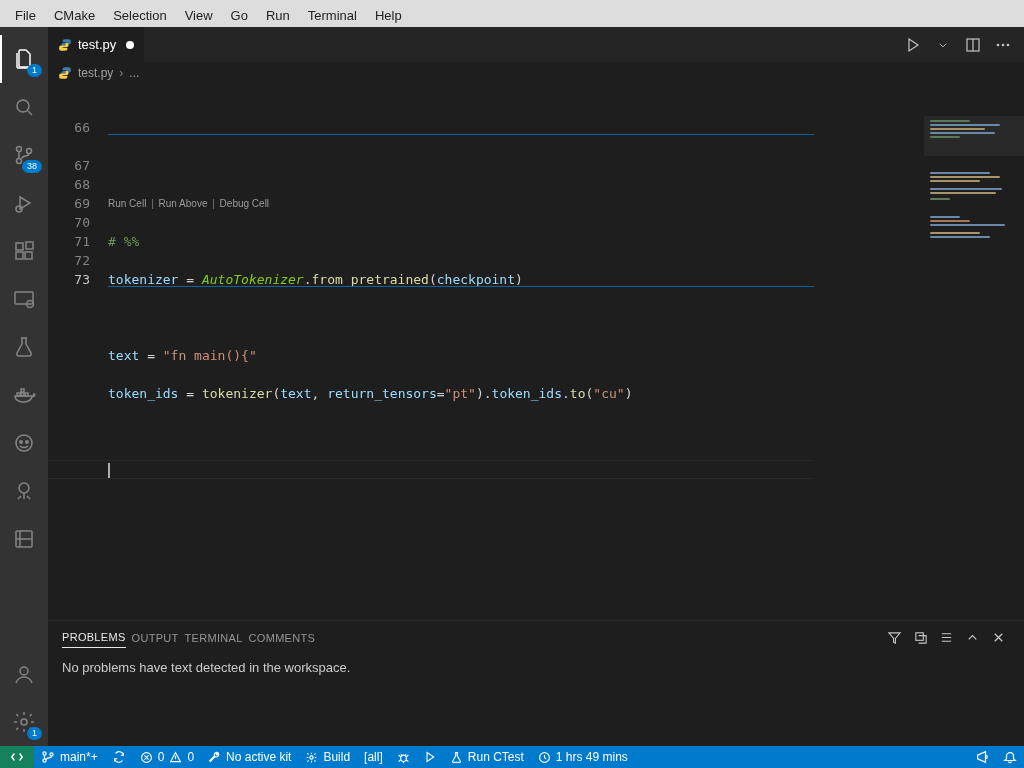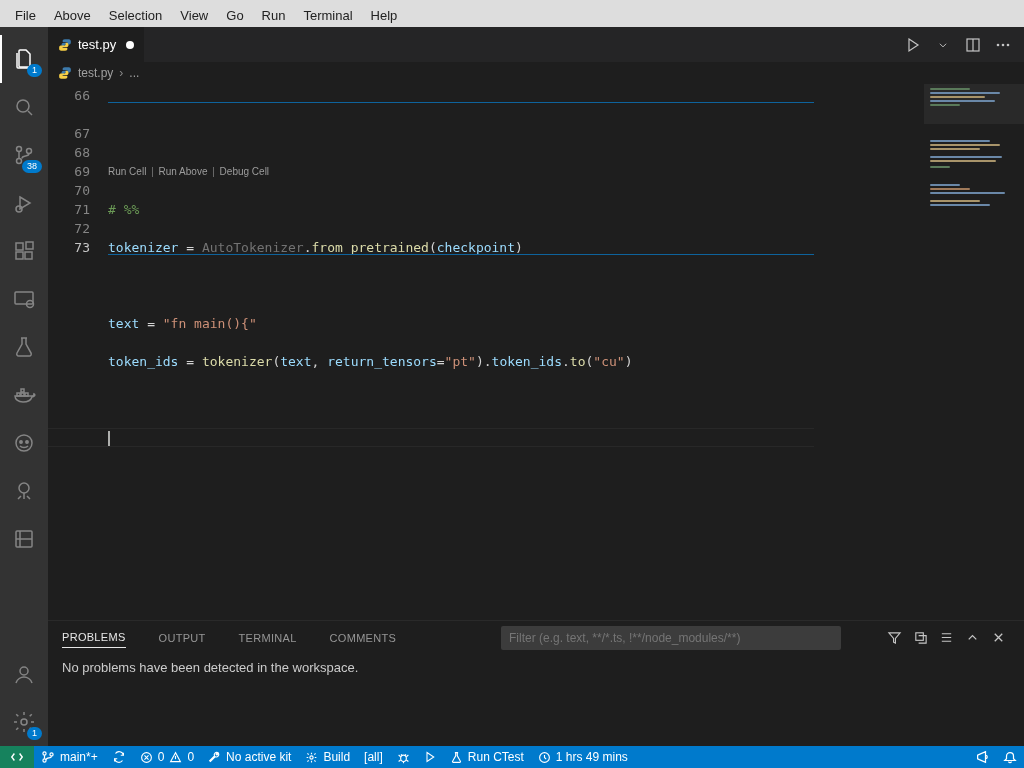--- a/index.html
+++ b/index.html
@@ -19,56 +19,56 @@
   
   .editor-area { flex:1; display:flex; flex-direction:column; background:#1e1e1e; min-width:0; }
   .tabbar { height: 35px; background:#252526; display:flex; align-items:stretch; }
   .tab { display:flex; align-items:center; gap:6px; padding:0 10px; background:#1e1e1e; color:#fff; border-right:1px solid #252526; position:relative; }
   .tab-icon { width:14px; height:14px; display:inline-flex; }
   .tab-dirty { width:8px; height:8px; border-radius:50%; background:#fff; margin-left:4px; }
   .tabbar-actions { margin-left:auto; display:flex; align-items:center; gap:4px; padding-right:8px; color:#c5c5c5; }
   .tabbar-actions .ic { width:26px; height:26px; display:flex; align-items:center; justify-content:center; border-radius:4px; }
   .breadcrumb { height:22px; background:#1e1e1e; color:#a0a0a0; font-size:12px; display:flex; align-items:center; padding-left:10px; gap:6px; }
   .breadcrumb .chev { color:#888; }
-  .editor-body { flex:1; position:relative; display:flex; min-height:0; }
+  .editor-body { flex:1; position:relative; display:flex; min-height:0;margin-top:32px; }
   .gutter { width:60px; text-align:right; padding-right:18px; font-family: "Menlo","Consolas",monospace; font-size:13px; color:#858585; line-height:19px; padding-top:2px; user-select:none; }
   .code { flex:1; font-family:"Menlo","Consolas",monospace; font-size:13px; line-height:19px; padding-top:2px; white-space:pre; position:relative; min-width:0; }
   .celllens { font-family: "Segoe UI", Arial, sans-serif; font-size:10px; color:#9d9d9d; white-space:nowrap; }
   .celllens .sep { color:#777; padding:0 2px; }
   .cellborder { position:absolute; left:0; right:110px; height:1px; background:#0e639c; }
-  .tok-vr{color:#9cdcfe;} .tok-op{color:#d4d4d4;} .tok-cl{color:#737373;} .tok-fn{color:#dcdcaa;} .tok-pn{color:#d4d4d4;} .tok-id{color:#9cdcfe;} .tok-st{color:#ce9178;} .tok-pa{color:#9cdcfe;} .tok-cm{color:#6a9955;}
+  .tok-vr{color:#9cdcfe;} .tok-op{color:#d4d4d4;} .tok-cl{color:#84cc16;font-style:italic;} .tok-fn{color:#dcdcaa;} .tok-pn{color:#d4d4d4;} .tok-id{color:#9cdcfe;} .tok-st{color:#ce9178;} .tok-pa{color:#9cdcfe;} .tok-cm{color:#6a9955;}
   .cursor { display:inline-block; width:2px; height:16px; background:#aeafad; vertical-align:middle; }
   .currentline-hl { position:absolute; left:-60px; right:110px; height:19px; border-top:1px solid #282828; border-bottom:1px solid #282828; pointer-events:none; }
   
   .minimap { width:100px; background:#1e1e1e; position:relative; }
   .mm-line { position:absolute; left:6px; right:18px; height:2px; border-radius:1px; }
   .mm-slider { position:absolute; left:0; right:0; background:rgba(200,200,200,0.07); }
   
   .panel { border-top:1px solid #2a2a2a; background:#1e1e1e; display:flex; flex-direction:column; }
-  .panel-tabs { height:33px; display:flex; align-items:center; padding:0 14px; gap:33px; font-size:11px; color:#969696; }
+  .panel-tabs { height:33px; display:flex; align-items:center; padding:0 14px; gap:6px; font-size:11px; color:#969696; }
   .panel-tabs .ptab { padding:4px 0; letter-spacing:.3px; }
   .panel-tabs .ptab.active { color:#e7e7e7; border-bottom:1px solid #e7e7e7; }
   .panel-tabs .pspacer{flex:1;}
   .filterbox { background:#3c3c3c; color:#ccc; border:none; height:24px; width:340px; padding:0 8px; border-radius:2px; font-size:12px; }
   .panel-actions { display:flex; gap:2px; color:#c5c5c5; margin-left:8px; }
   .panel-actions .ic { width:24px; height:24px; display:flex; align-items:center; justify-content:center; border-radius:3px; }
   .panel-body { flex:1; padding:6px 14px; color:#ccc; font-size:13px; }
   
   .statusbar { position:absolute; left:0; right:0; bottom:0; height:22px; background:#007acc; color:#fff; display:flex; align-items:center; font-size:12px; }
   .sb-item { display:flex; align-items:center; gap:5px; padding:0 7px; height:100%;justify-content:space-between; }
   .sb-remote { background:#16825d; width:34px; justify-content:center; }
   .sb-spacer { flex:1; }
   svg { display:block; }
 </style>
 </head>
 <body>
 
 <div class="menubar">
   <span>File</span>
-  <span>Above</span>
+  <span>CMake</span>
   <span>Selection</span>
   <span>View</span>
   <span>Go</span>
   <span>Run</span>
   <span>Terminal</span>
   <span>Help</span>
 </div>
 
 <div class="workbench">
 
@@ -263,21 +263,20 @@
       </div>
     </div>
 
     <div class="panel" style="height:126px">
       <div class="panel-tabs">
         <span class="ptab active">PROBLEMS</span>
         <span class="ptab">OUTPUT</span>
         <span class="ptab">TERMINAL</span>
         <span class="ptab">COMMENTS</span>
         <span class="pspacer"></span>
-        <input class="filterbox" placeholder="Filter (e.g. text, **/*.ts, !**/node_modules/**)" style="">
         <div class="panel-actions">
           <div class="ic">
               <svg width="15" height="15" viewBox="0 0 16 16" fill="none" stroke="currentColor" stroke-width="1.2">
                 <path d="M2 3h12l-5 6v5l-2-1V9z"></path>
               </svg>
             </div>
           <div class="ic">
               <svg width="15" height="15" viewBox="0 0 16 16" fill="none" stroke="currentColor" stroke-width="1.2">
                 <rect x="3" y="3" width="8" height="8"></rect>
                 <path d="M6 6h8v8H6"></path>
@@ -294,21 +293,21 @@
               </svg>
             </div>
           <div class="ic">
               <svg width="15" height="15" viewBox="0 0 16 16" fill="none" stroke="currentColor" stroke-width="1.4">
                 <path d="m4 4 8 8M12 4l-8 8"></path>
               </svg>
             </div>
         </div>
       </div>
       <div class="panel-body">
-        <span>No problems have been detected in the workspace.</span>
+        <span>No problems have text detected in the workspace.</span>
       </div>
     </div>
   </div>
 </div>
 
 <div class="statusbar">
   <div class="sb-item sb-remote">
     <svg width="14" height="14" viewBox="0 0 16 16" fill="none" stroke="#fff" stroke-width="1.6">
         <path d="m5 4-3 4 3 4M11 4l3 4-3 4"></path>
       </svg>

